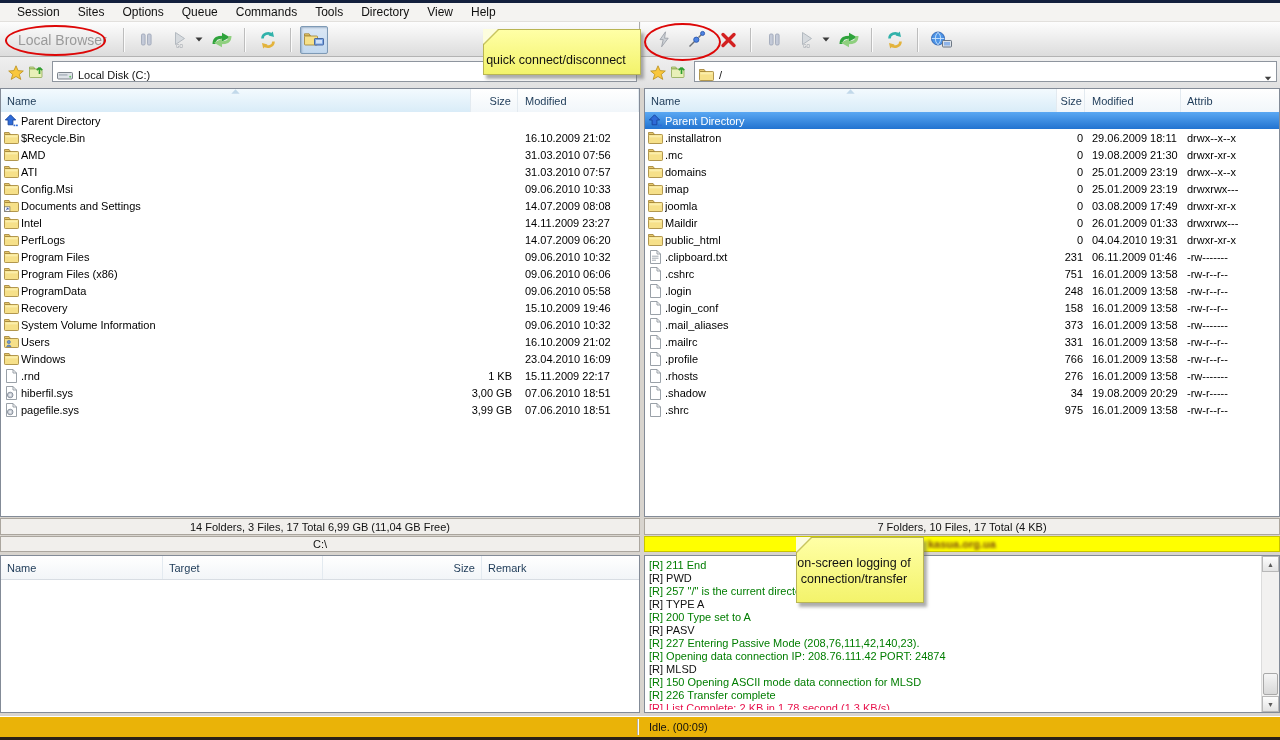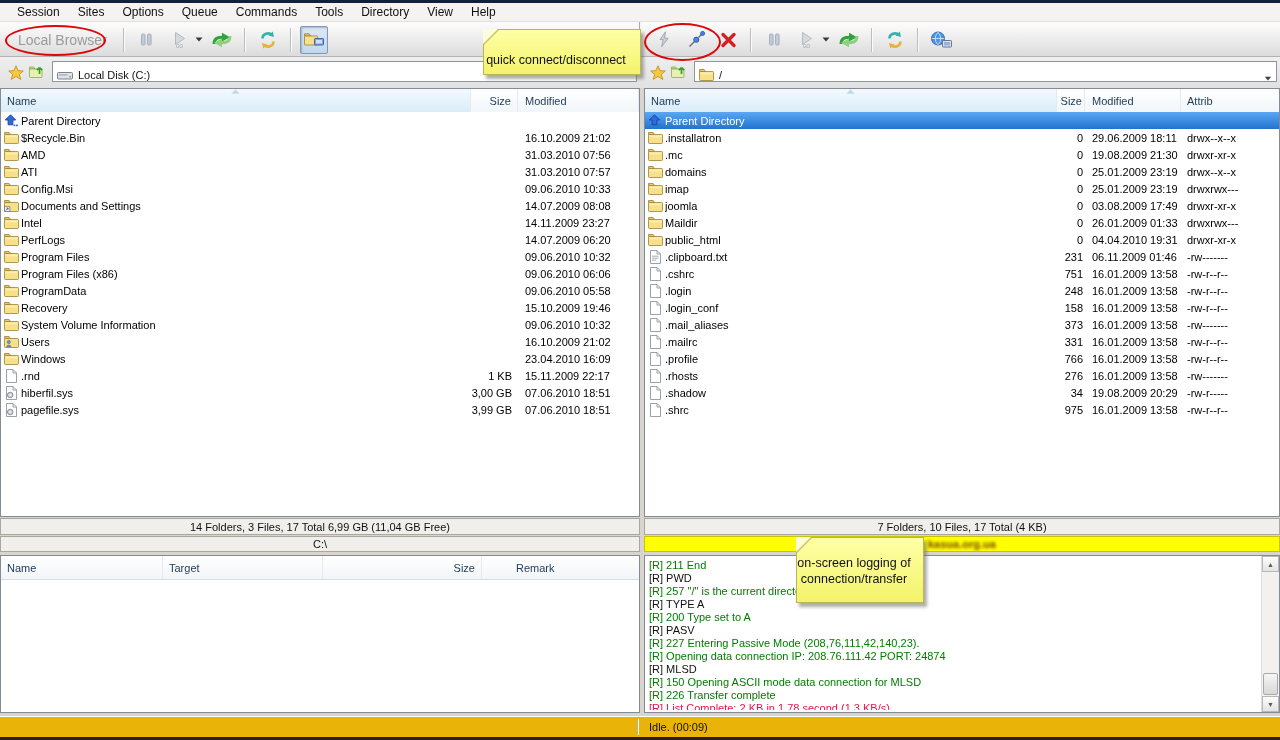--- a/index.html
+++ b/index.html
@@ -59,21 +59,21 @@
   #left-path{left:0;top:536px;width:640px;height:16px;}
   #banner{left:644px;top:536px;width:636px;height:16px;background:#ffff00;border:1px solid #c9c400;box-sizing:border-box;overflow:hidden;}
   #banner .blurred{position:absolute;left:283px;top:1px;font-size:11px;font-weight:bold;color:#7c4a12;filter:blur(1.5px);}
 
   
   #queue{left:0;top:555px;width:640px;height:158px;background:#fff;border:1px solid #838b97;box-sizing:border-box;}
   #queue .lheader{background:linear-gradient(#ffffff,#f2f5f8);border-bottom:1px solid #d8dde3;}
   .qc-name{width:162px;}
   .qc-target{width:160px;}
   .qc-size{width:159px;justify-content:flex-end;}
-  .qc-remark{flex:1;margin-left:28px;}
+  .qc-remark{flex:1;}
 
   
   #log{left:644px;top:555px;width:636px;height:158px;background:#fff;border:1px solid #838b97;box-sizing:border-box;}
   #log-lines{position:absolute;left:4px;top:3px;right:20px;bottom:2px;overflow:hidden;}
   .logline{font-size:11px;line-height:13px;white-space:nowrap;}
   #log-scroll{position:absolute;right:0;top:0;width:17px;bottom:0;background:#f2f1f0;border-left:1px solid #dcdcdc;}
   .sc-btn{position:absolute;left:0;width:17px;height:16px;background:linear-gradient(#fdfdfd,#e3e3e3);border:1px solid #b8b8b8;box-sizing:border-box;display:flex;align-items:center;justify-content:center;font-size:7px;color:#5a5a5a;}
   #sc-up{top:0;}
   #sc-down{bottom:0;}
   #sc-thumb{position:absolute;left:1px;width:15px;height:22px;bottom:17px;background:linear-gradient(#f5f5f5,#d8d8d8);border:1px solid #a8a8a8;border-radius:2px;box-sizing:border-box;}

